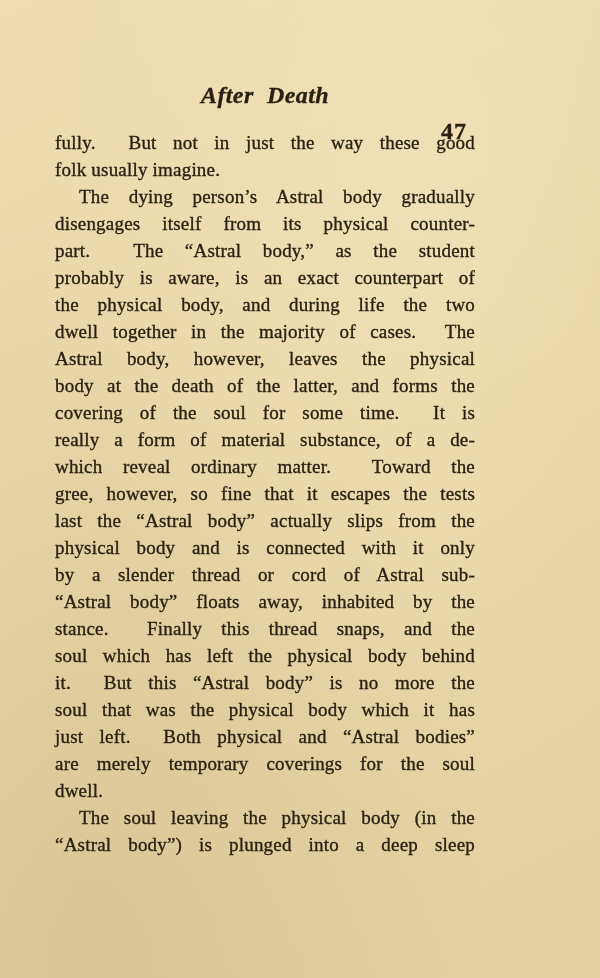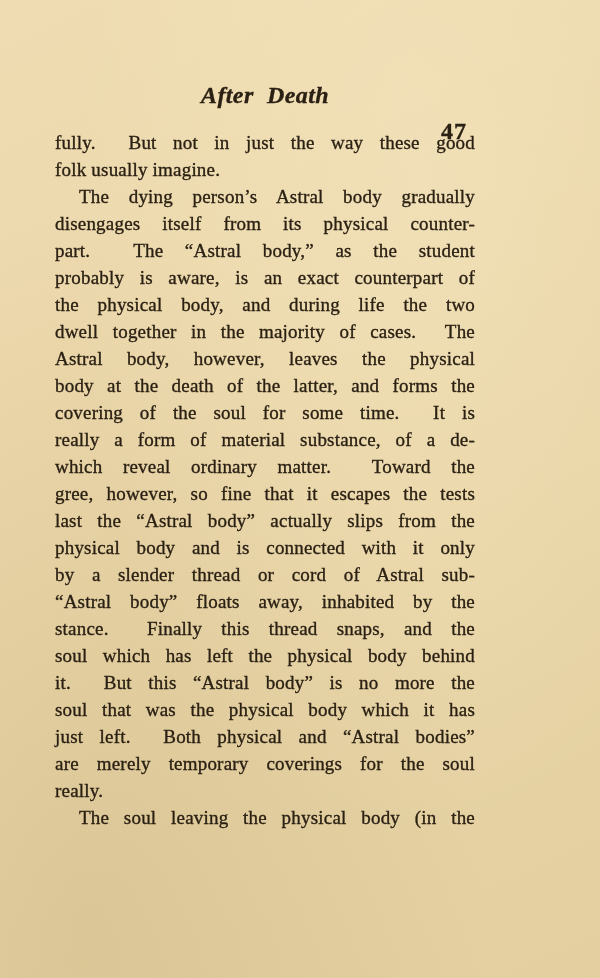--- a/index.html
+++ b/index.html
@@ -105,17 +105,18 @@
     <div class="line">last the “Astral body” actually slips from the</div>
     <div class="line">physical body and is connected with it only</div>
     <div class="line">by a slender thread or cord of Astral sub-</div>
     <div class="line">“Astral body” floats away, inhabited by the</div>
     <div class="line">stance.&nbsp; Finally this thread snaps, and the</div>
     <div class="line">soul which has left the physical body behind</div>
     <div class="line">it.&nbsp; But this “Astral body” is no more the</div>
     <div class="line">soul that was the physical body which it has</div>
     <div class="line">just left.&nbsp; Both physical and “Astral bodies”</div>
     <div class="line">are merely temporary coverings for the soul</div>
-    <div class="line end">really.</div>
+    <div class="line end">dwell.</div>
     <div class="line indent">The soul leaving the physical body (in the</div>
+    <div class="line">“Astral body”) is plunged into a deep sleep</div>
   </div>
 
 </div>
 
 </body></html>

